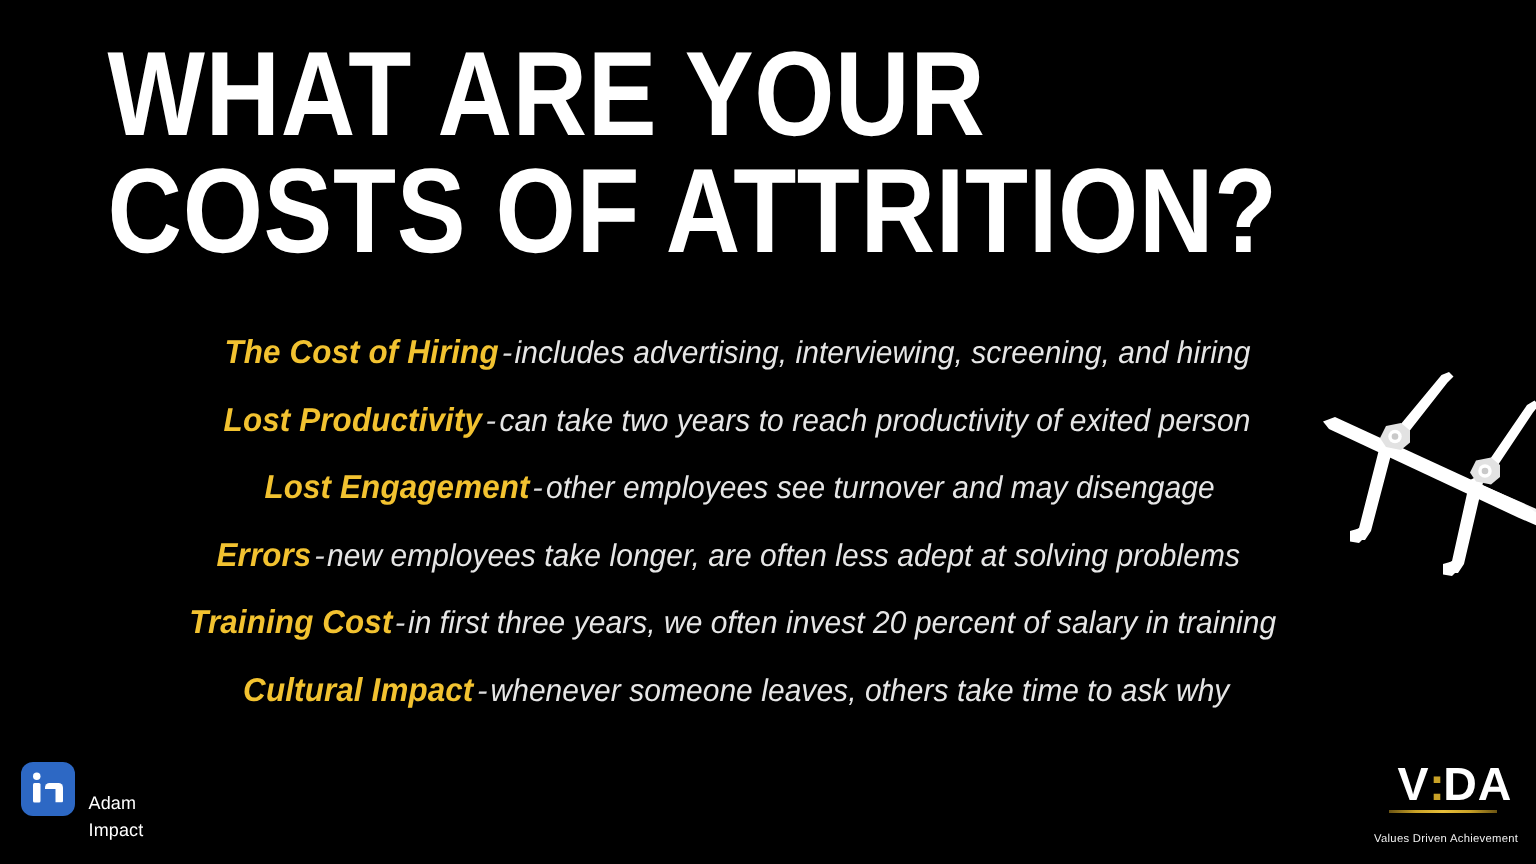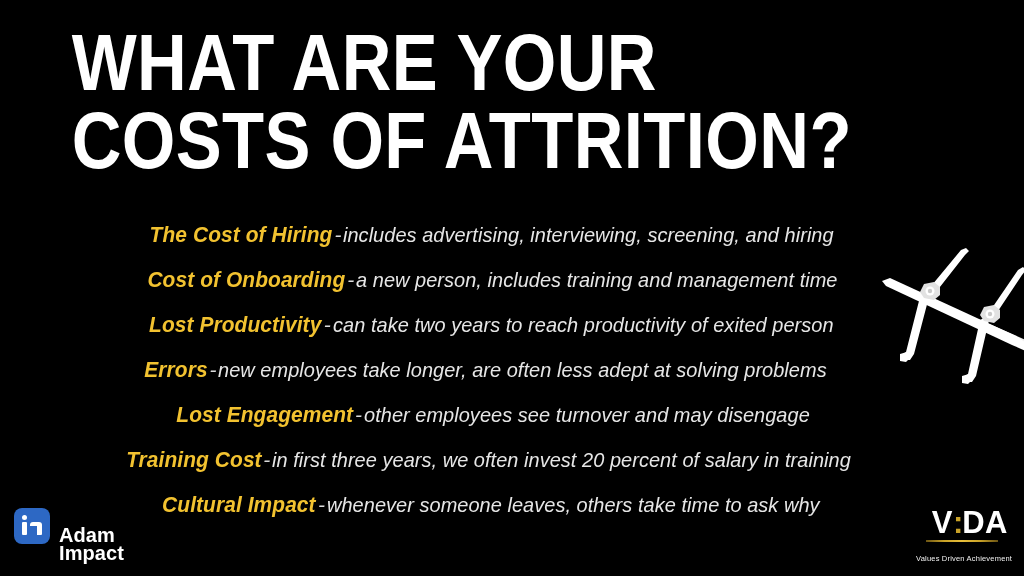--- a/index.html
+++ b/index.html
@@ -155,22 +155,22 @@
     border: 0;
     background:
       linear-gradient(#ffffff,#ffffff) left 0 top 0/12px 4px no-repeat,
       linear-gradient(#ffffff,#ffffff) right 0 top 0/5px 13px no-repeat;
     border-radius: 3px 3px 1px 1px;
   }
 
   #credit-name {
     color: #ffffff;
     font-family: "Liberation Sans", sans-serif;
-    font-weight: 700;
-    font-size: 20px;
+    font-weight: 400;
+    font-size: 12px;
     line-height: 18px;
     letter-spacing: 0.1px;
     margin-top: 36px;
   }
   #credit-name span { display: block; }
 
   
   #vida-logo {
     position: absolute;
     right: 16px;
@@ -221,34 +221,31 @@
     <span class="title-line">WHAT ARE YOUR</span>
     <span class="title-line">COSTS OF ATTRITION?</span>
   </div>
 
   <div id="bullet-list">
 
     <div class="bullet-row">
       <span class="bullet-label">The Cost of Hiring</span><span class="bullet-sep">-</span><span class="bullet-desc">includes advertising, interviewing, screening, and hiring</span>
     </div>
 
-    <div class="bullet-row">
-      <span class="bullet-label">Cost of Onboarding</span><span class="bullet-sep">-</span><span class="bullet-desc">a new person, includes training and management time</span>
-    </div>
 
     <div class="bullet-row">
       <span class="bullet-label">Lost Productivity</span><span class="bullet-sep">-</span><span class="bullet-desc">can take two years to reach productivity of exited person</span>
     </div>
 
     <div class="bullet-row">
+      <span class="bullet-label">Lost Engagement</span><span class="bullet-sep">-</span><span class="bullet-desc">other employees see turnover and may disengage</span>
+    </div>
+
+    <div class="bullet-row">
       <span class="bullet-label">Errors</span><span class="bullet-sep">-</span><span class="bullet-desc">new employees take longer, are often less adept at solving problems</span>
-    </div>
-
-    <div class="bullet-row">
-      <span class="bullet-label">Lost Engagement</span><span class="bullet-sep">-</span><span class="bullet-desc">other employees see turnover and may disengage</span>
     </div>
 
     <div class="bullet-row">
       <span class="bullet-label">Training Cost</span><span class="bullet-sep">-</span><span class="bullet-desc">in first three years, we often invest 20 percent of salary in training</span>
     </div>
 
     <div class="bullet-row">
       <span class="bullet-label">Cultural Impact</span><span class="bullet-sep">-</span><span class="bullet-desc">whenever someone leaves, others take time to ask why</span>
     </div>
 

